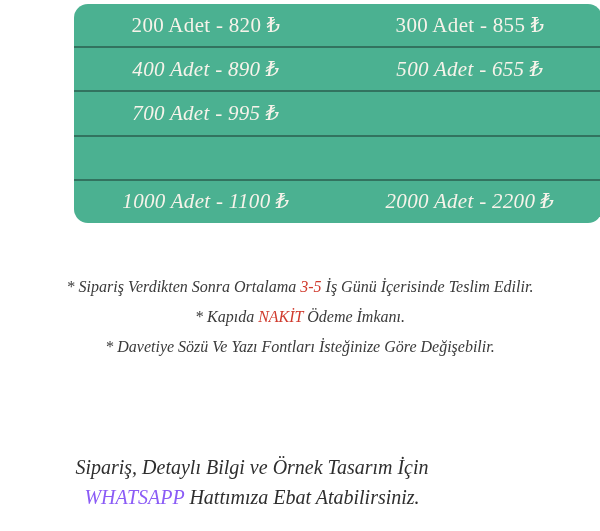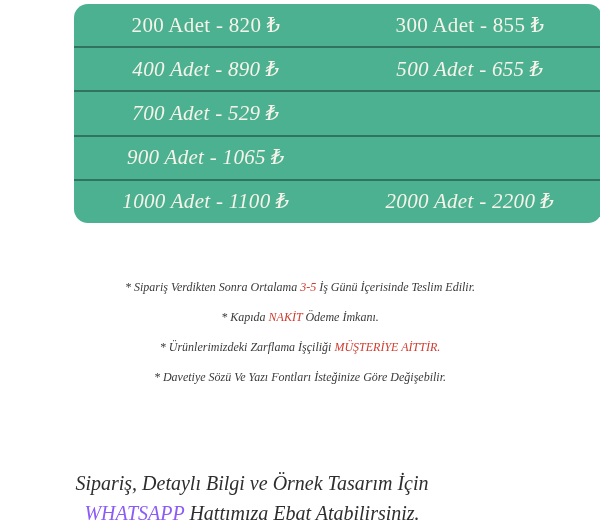--- a/index.html
+++ b/index.html
@@ -52,33 +52,33 @@
   .notes {
     position: absolute;
     top: 272px;
     left: 0;
     width: 600px;
     text-align: center;
   }
   .note-line {
     margin: 0;
     font-style: italic;
-    font-size: 12px;
+    font-size: 16px;
     line-height: 30px;
     color: #3a3a3a;
     white-space: nowrap;
   }
   .hl-red {
     color: #d03b2e;
   }
 
   
   .footer {
     position: absolute;
-    top: 468px;
+    top: 452px;
     left: 0;
     width: 504px;
     text-align: center;
   }
   .footer-line {
     margin: 0;
     font-style: italic;
     font-size: 20px;
     line-height: 30px;
     color: #2e2e2e;
@@ -96,35 +96,33 @@
   <div class="price-table">
     <div class="price-row">
       <div class="price-cell">200 Adet - 820 ₺</div>
       <div class="price-cell">300 Adet - 855 ₺</div>
     </div>
     <div class="price-row">
       <div class="price-cell">400 Adet - 890 ₺</div>
       <div class="price-cell">500 Adet - 655 ₺</div>
     </div>
     <div class="price-row">
-      <div class="price-cell">700 Adet - 529 ₺</div>
+      <div class="price-cell">700 Adet - 995 ₺</div>
     </div>
     <div class="price-row">
-      <div class="price-cell">900 Adet - 1065 ₺</div>
     </div>
     <div class="price-row">
       <div class="price-cell">1000 Adet - 1100 ₺</div>
       <div class="price-cell">2000 Adet - 2200 ₺</div>
     </div>
   </div>
 
   <div class="notes">
     <p class="note-line"><span>* Sipariş Verdikten Sonra Ortalama </span><span class="hl-red">3-5</span><span> İş Günü İçerisinde Teslim Edilir.</span></p>
     <p class="note-line"><span>* Kapıda </span><span class="hl-red">NAKİT</span><span> Ödeme İmkanı.</span></p>
-    <p class="note-line"><span>* Ürünlerimizdeki Zarflama İşçiliği </span><span class="hl-red">MÜŞTERİYE AİTTİR.</span><span></span></p>
     <p class="note-line"><span>* Davetiye Sözü Ve Yazı Fontları İsteğinize Göre Değişebilir.</span><span class="hl-red"></span><span></span></p>
   </div>
 
   <div class="footer">
     <p class="footer-line">Sipariş, Detaylı Bilgi ve Örnek Tasarım İçin</p>
     <p class="footer-line"><span class="hl-green">WHATSAPP</span><span> Hattımıza Ebat Atabilirsiniz.</span></p>
   </div>
 
 </div>
 

